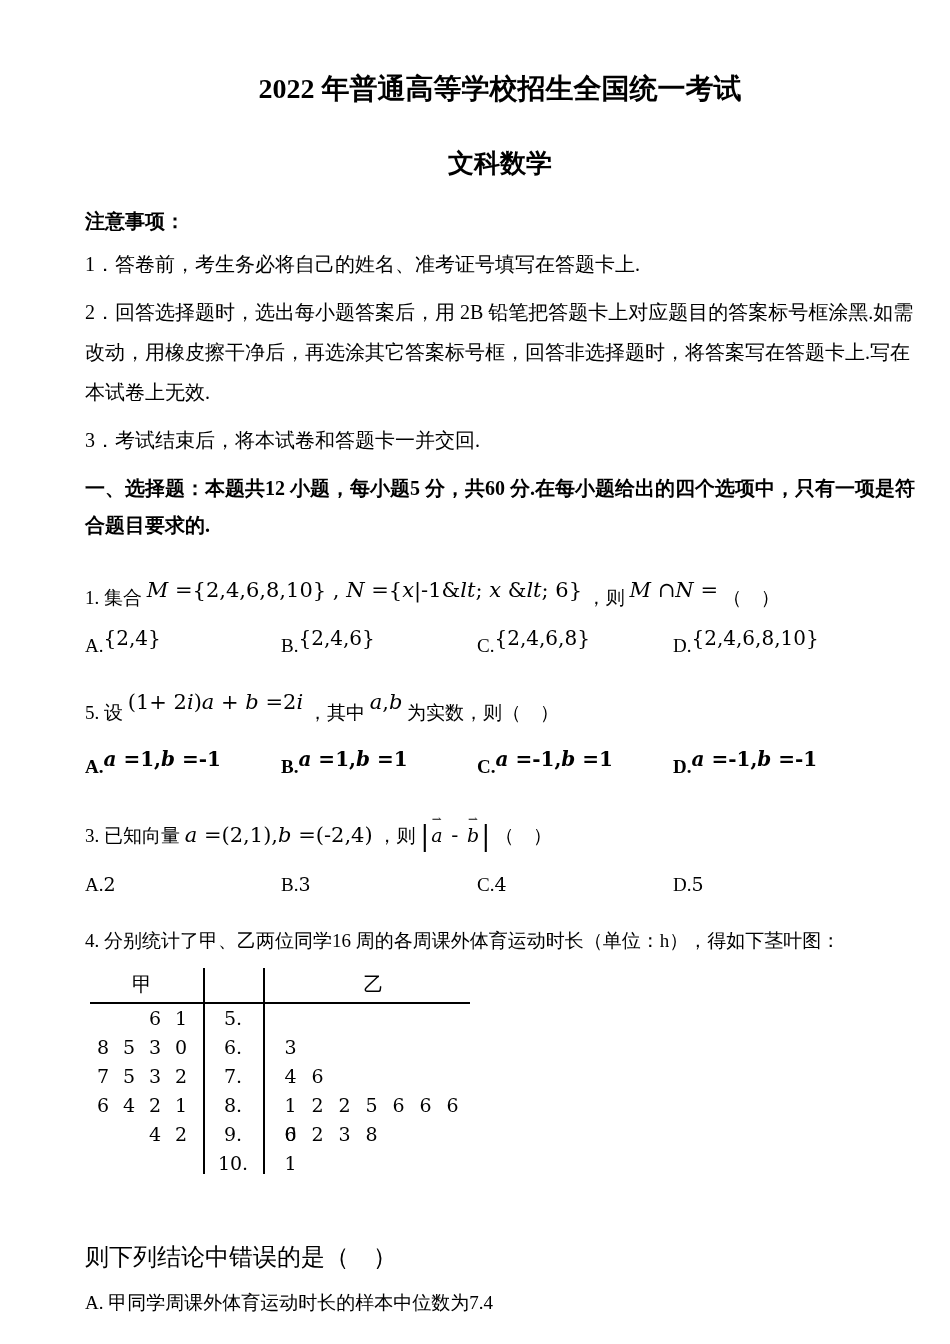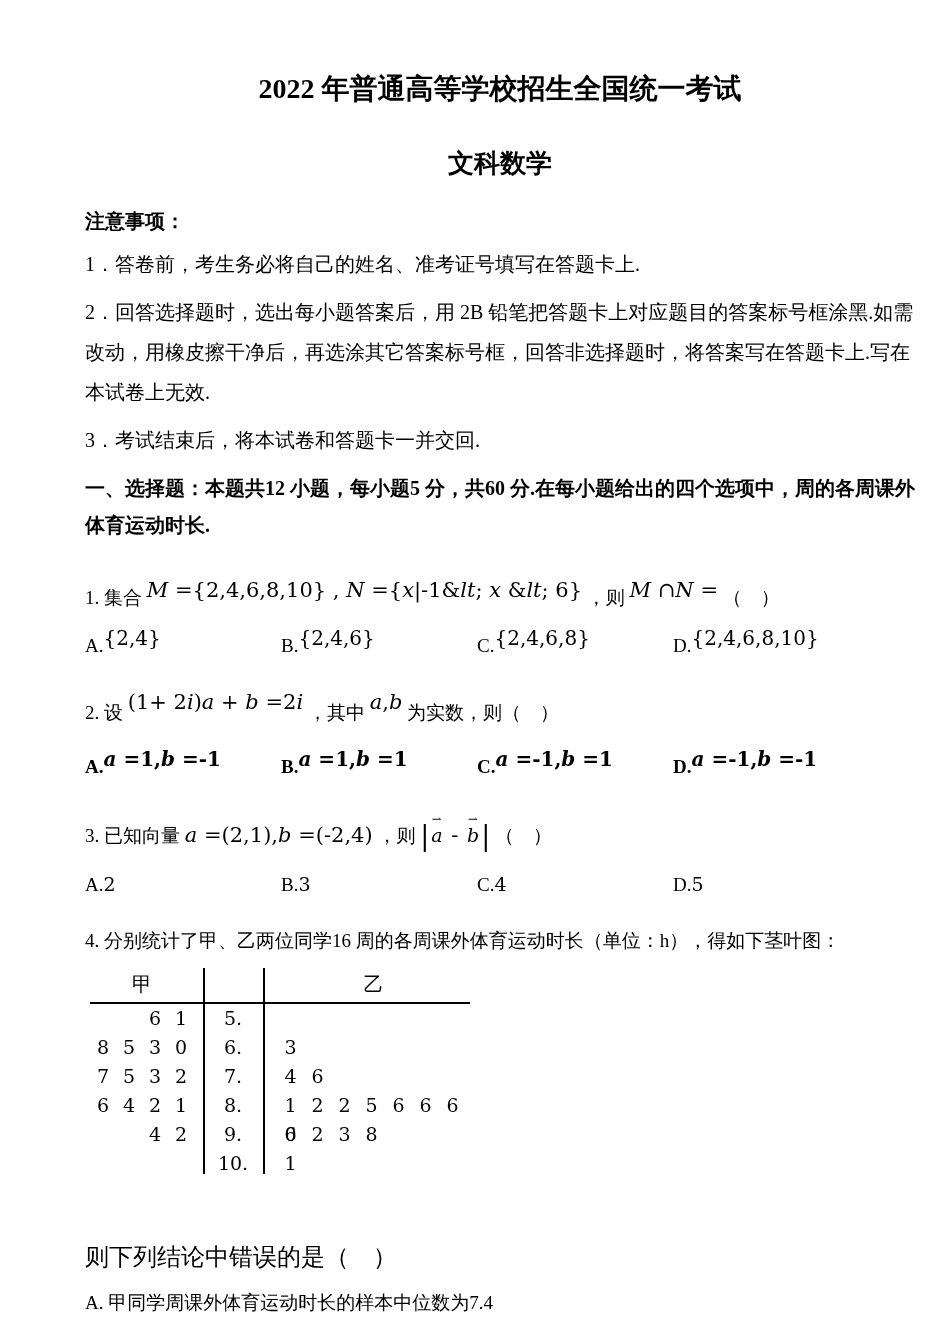--- a/index.html
+++ b/index.html
@@ -91,38 +91,38 @@
   <h1 class="doc-title">2022 年普通高等学校招生全国统一考试</h1>
   <h2 class="doc-subtitle">文科数学</h2>
 
   <div class="notice">
     <p class="notice-heading">注意事项：</p>
     <p class="notice-item">1．答卷前，考生务必将自己的姓名、准考证号填写在答题卡上.</p>
     <p class="notice-item">2．回答选择题时，选出每小题答案后，用 2B 铅笔把答题卡上对应题目的答案标号框涂黑.如需改动，用橡皮擦干净后，再选涂其它答案标号框，回答非选择题时，将答案写在答题卡上.写在本试卷上无效.</p>
     <p class="notice-item">3．考试结束后，将本试卷和答题卡一并交回.</p>
   </div>
 
-  <p class="section-heading">一、选择题：本题共12 小题，每小题5 分，共60 分.在每小题给出的四个选项中，周的各周课外体育运动时长.</p>
+  <p class="section-heading">一、选择题：本题共12 小题，每小题5 分，共60 分.在每小题给出的四个选项中，只有一项是符合题目要求的.</p>
 
   <p class="qstem q1-stem">
     <span>1. 集合</span>
     <span class="math formula-lg raised"><i>M</i> ={2,4,6,8,10} , <i>N</i> ={<i>x</i>|-1&amp;<i>lt</i>; <i>x</i> &amp;<i>lt</i>; 6}</span>
     <span>，则</span>
     <span class="math formula-lg raised"><i>M</i> ∩<i>N</i> =</span>
     <span>（　）</span>
   </p>
   <div class="options q1-options">
     <div class="opt"><span class="opt-letter">A.</span><span class="opt-val math">{2,4}</span></div>
     <div class="opt"><span class="opt-letter">B.</span><span class="opt-val math">{2,4,6}</span></div>
     <div class="opt"><span class="opt-letter">C.</span><span class="opt-val math">{2,4,6,8}</span></div>
     <div class="opt"><span class="opt-letter">D.</span><span class="opt-val math">{2,4,6,8,10}</span></div>
   </div>
 
   <p class="qstem q2-stem">
-    <span>2. 设</span>
+    <span>5. 设</span>
     <span class="math formula-lg raised-hi">(1+ 2<i>i</i>)<i>a</i> + <i>b</i> =2<i>i</i></span>
     <span>，其中</span>
     <span class="math formula-lg raised-hi"><i>a</i>,<i>b</i></span>
     <span>为实数，则（　）</span>
   </p>
   <div class="options q2-options">
     <div class="opt"><span class="opt-letter">A.</span><span class="opt-val math"><i>a</i> =1,<i>b</i> =-1</span></div>
     <div class="opt"><span class="opt-letter">B.</span><span class="opt-val math"><i>a</i> =1,<i>b</i> =1</span></div>
     <div class="opt"><span class="opt-letter">C.</span><span class="opt-val math"><i>a</i> =-1,<i>b</i> =1</span></div>
     <div class="opt"><span class="opt-letter">D.</span><span class="opt-val math"><i>a</i> =-1,<i>b</i> =-1</span></div>

